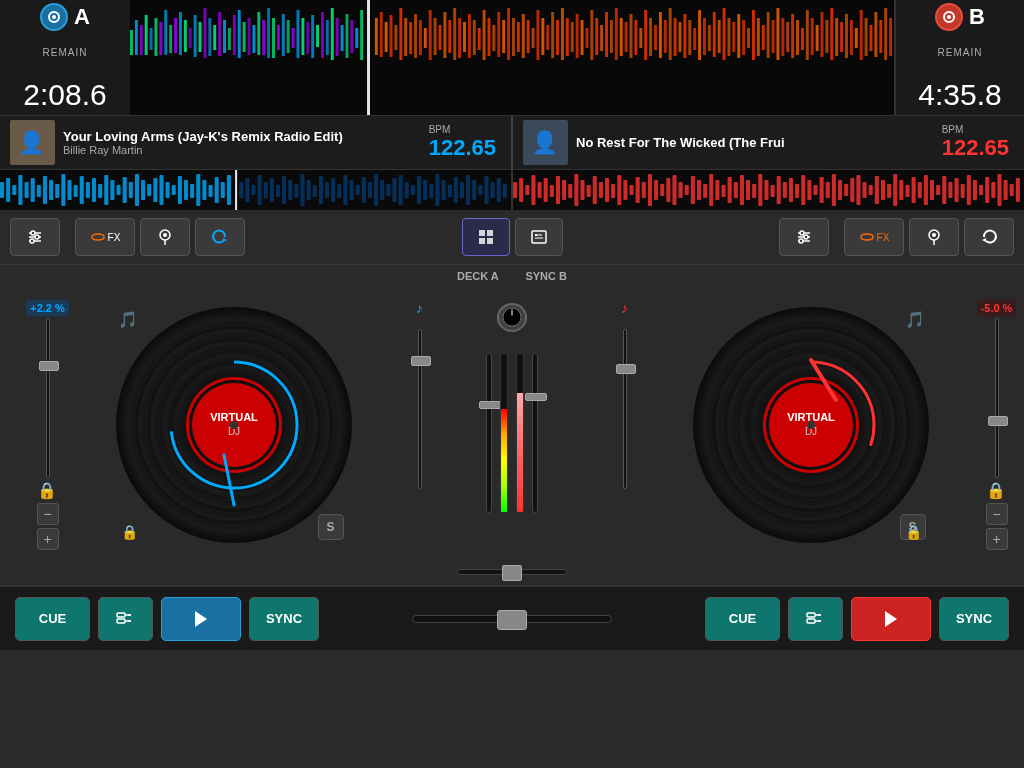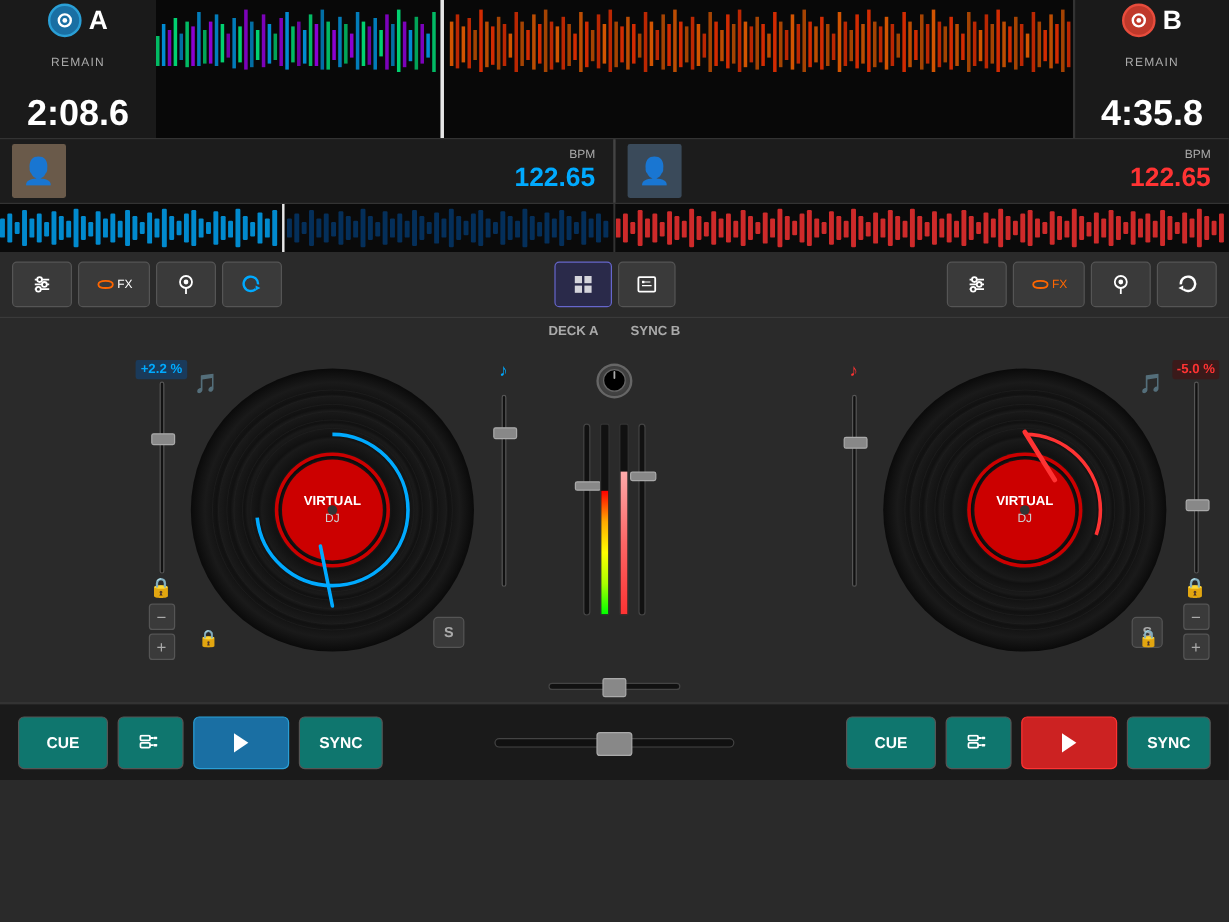--- a/index.html
+++ b/index.html
@@ -52,21 +52,21 @@
     .deck-icon-a { background: #1a6fa3; border-color: #2a9fd6; }
     .deck-icon-b { background: #c0392b; border-color: #e74c3c; }
     .remain-text {
       font-size: 10px;
       color: #aaa;
       letter-spacing: 1px;
       margin-top: 16px;
     }
     .time-display {
       font-size: 30px;
-      font-weight: bold;
+      font-weight: normal;
       color: white;
       margin-top: 20px;
     }
     .waveform-canvas {
       flex: 1;
       position: relative;
       overflow: hidden;
       background: #0a0a0a;
     }
 
@@ -114,21 +114,20 @@
       overflow: hidden;
       text-overflow: ellipsis;
     }
     .track-artist {
       font-size: 11px;
       color: #aaa;
     }
     .bpm-section {
       display: flex;
       flex-direction: column;
-      align-items: flex-end;
       justify-content: center;
       padding-right: 5px;
     }
     .bpm-label {
       font-size: 10px;
       color: #aaa;
     }
     .bpm-value {
       font-size: 22px;
       font-weight: bold;
@@ -183,20 +182,21 @@
       display: flex;
       align-items: center;
       justify-content: center;
       cursor: pointer;
       color: white;
       font-size: 14px;
     }
     .ctrl-btn-fx {
       width: 60px;
       font-size: 11px;
+      margin-left: 10px;
     }
     .center-controls {
       display: flex;
       align-items: center;
       gap: 5px;
       padding: 0 5px;
     }
     .grid-btn-active {
       background: #3a3a5a;
       border-color: #6666cc;
@@ -207,23 +207,24 @@
       display: flex;
       height: 320px;
       background: #2a2a2a;
     }
 
     
     .deck {
       flex: 1;
       display: flex;
       align-items: center;
-      justify-content: flex-end;
+      justify-content: space-between;
       position: relative;
       padding: 10px;
+      margin-left: 20px;
     }
 
     
     .deck-side-controls {
       display: flex;
       flex-direction: column;
       align-items: center;
       justify-content: space-between;
       height: 260px;
       width: 35px;
@@ -665,31 +666,34 @@
     <div class="remain-text">REMAIN</div>
     <div class="time-display">4:35.8</div>
   </div>
 </div>
 
 <div class="track-info-bar">
 
   <div class="track-info">
     <div class="track-thumb" style="background:#6a5a4a; font-size:22px;">👤</div>
     <div class="track-details">
+      <div class="track-title">Your Loving Arms (Jay-K's Remix Radio Edit)</div>
+      <div class="track-artist">Billie Ray Martin</div>
     </div>
     <div class="bpm-section">
       <div class="bpm-label">BPM</div>
       <div class="bpm-value">122.65</div>
     </div>
   </div>
   <div class="track-divider"></div>
 
   <div class="track-info">
     <div class="track-thumb" style="background:#3a4a5a; font-size:22px;">👤</div>
     <div class="track-details">
+      <div class="track-title">No Rest For The Wicked (The Frui</div>
     </div>
     <div class="bpm-section">
       <div class="bpm-label">BPM</div>
       <div class="bpm-value bpm-value-b">122.65</div>
     </div>
   </div>
 </div>
 
 <div class="mini-waveform-bar">
   <div class="mini-waveform">

